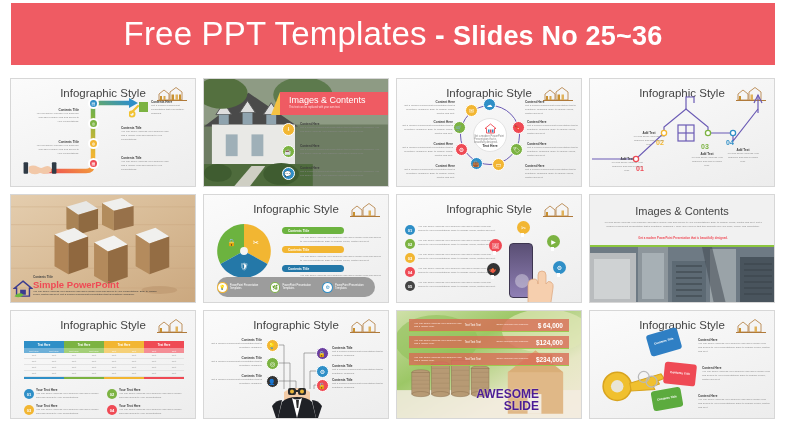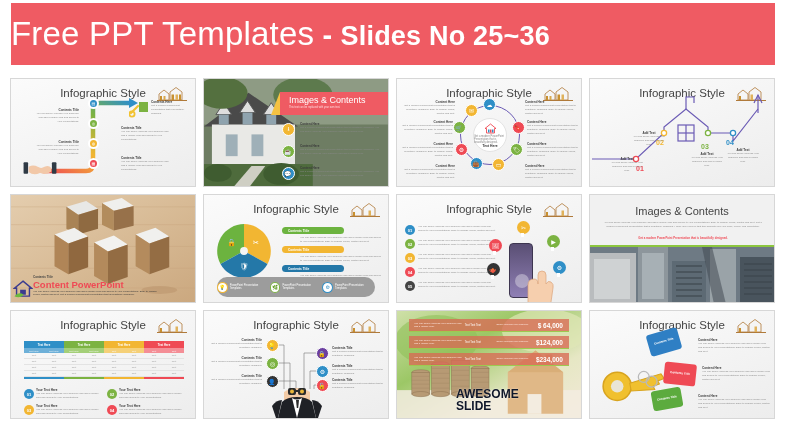--- a/index.html
+++ b/index.html
@@ -9,21 +9,21 @@
     font-family: "Liberation Sans", sans-serif;
     overflow: hidden;
   }
   .page { position: relative; width: 786px; height: 423px; background:#fff; }
 
   
   .banner {
     position: absolute; left: 11px; top: 3px;
     width: 764px; height: 62px;
     background: #ef5b63;
-    display: flex; align-items: center; 
+    display: flex; align-items: center; justify-content: center;
   }
   .banner-title {
     color: #ffffff;
     font-size: 31px;
     letter-spacing: .2px;
     white-space: nowrap;
   }
   .banner-title .big { font-weight: 400; font-size: 33px; }
   .banner-title .dash { font-weight: 700; font-size: 29px; }
   .banner-title .small { font-weight: 700; font-size: 27px; }
@@ -170,22 +170,22 @@
   .price-row {
     position:absolute; left:12px; width:160px; height:13px;
     background:rgba(216,106,84,.78); border-bottom:1.5px solid #9ec94f;
     display:flex;align-items:center;
   }
   .pr-a { flex:1.6; font-size:2.5px; color:#ffe9e4; padding-left:5px; line-height:1.4;}
   .pr-b { flex:1; font-size:2.7px; color:#fff; }
   .pr-c { flex:1.1; font-size:2.4px; color:#ffe9e4; line-height:1.4;}
   .pr-d { flex:1; font-size:6.5px; color:#fff; font-weight:700; text-align:right; padding-right:6px;}
   .awesome {
-    position:absolute; left:59px; bottom:6px; width:96px; text-align:left;
-    color:#0f172a; font-weight:700; font-size:12px; line-height:1.0;
+    position:absolute; left:46px; bottom:6px; width:96px; text-align:right;
+    color:#4c1d95; font-weight:700; font-size:12px; line-height:1.0;
     text-shadow:0 0 2px rgba(255,255,255,.6);
   }
 
   
   .tag {
     position:absolute; border-radius:3px;
     display:flex;align-items:center;justify-content:center;
     color:#fff;font-size:3px;font-weight:700;text-align:center;line-height:1.3;
   }
   .keyring { position:absolute; left:10px; top:48px; }
@@ -465,21 +465,21 @@
         </g>
         <g>
           <path d="M126 40 L146 33 L160 42 L140 49 Z" fill="#f0f0ee"></path>
           <path d="M126 40 L140 49 L140 80 L126 72 Z" fill="#b48b5d"></path>
           <path d="M140 49 L160 42 L160 73 L140 80 Z" fill="#946d44"></path>
         </g>
         <ellipse cx="150" cy="96" rx="18" ry="4" fill="#b9936b" opacity=".55"></ellipse>
       </svg>
       <div class="portfolio-wrap">
         <div class="portfolio-kicker">Contents Title</div>
-        <div class="portfolio-t"><span>Content </span><span>PowerPoint</span></div>
+        <div class="portfolio-t"><span>Simple </span><span>PowerPoint</span></div>
         <div class="portfolio-sub">You can simply impress your audience and add a unique zing and appeal to your Presentations. Easy to change colors, photos and Text. Get a modern PowerPoint Presentation that is beautifully designed.</div>
       </div>
       <svg style="position:absolute;left:2px;bottom:3px;width:20px;height:20px" viewBox="0 0 28 28">
         <path d="M14 3 L26 13 L23 13 L23 24 L5 24 L5 13 L2 13 Z" fill="none" stroke="#3b3b8f" stroke-width="2"></path>
         <rect x="10" y="15" width="8" height="7" fill="#3b3b8f"></rect>
         <path d="M2 24 q6 -7 13 -2 q-6 6 -13 2 z" fill="#6cba3e"></path>
       </svg>
     </div>
 
     <div class="slide light">

